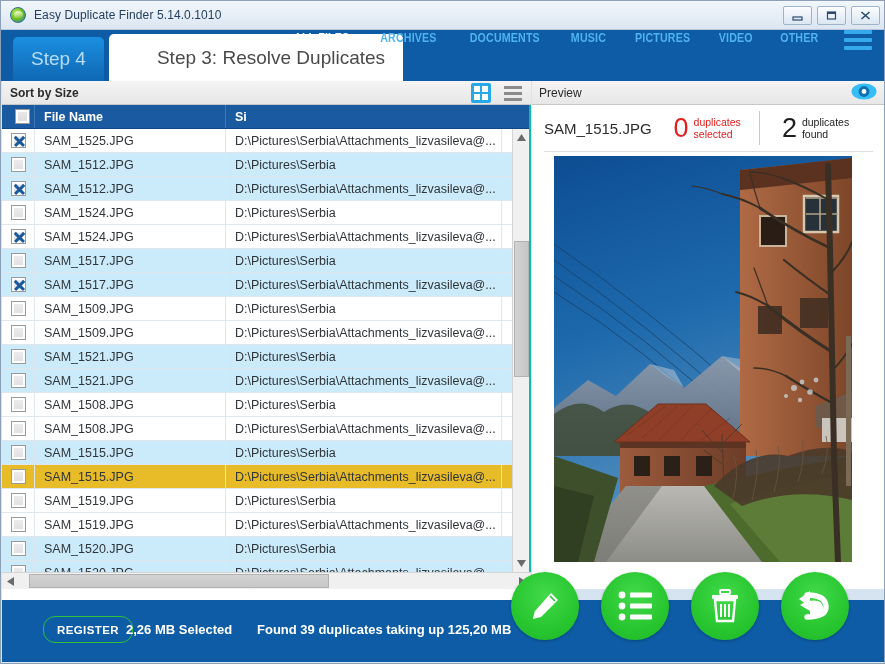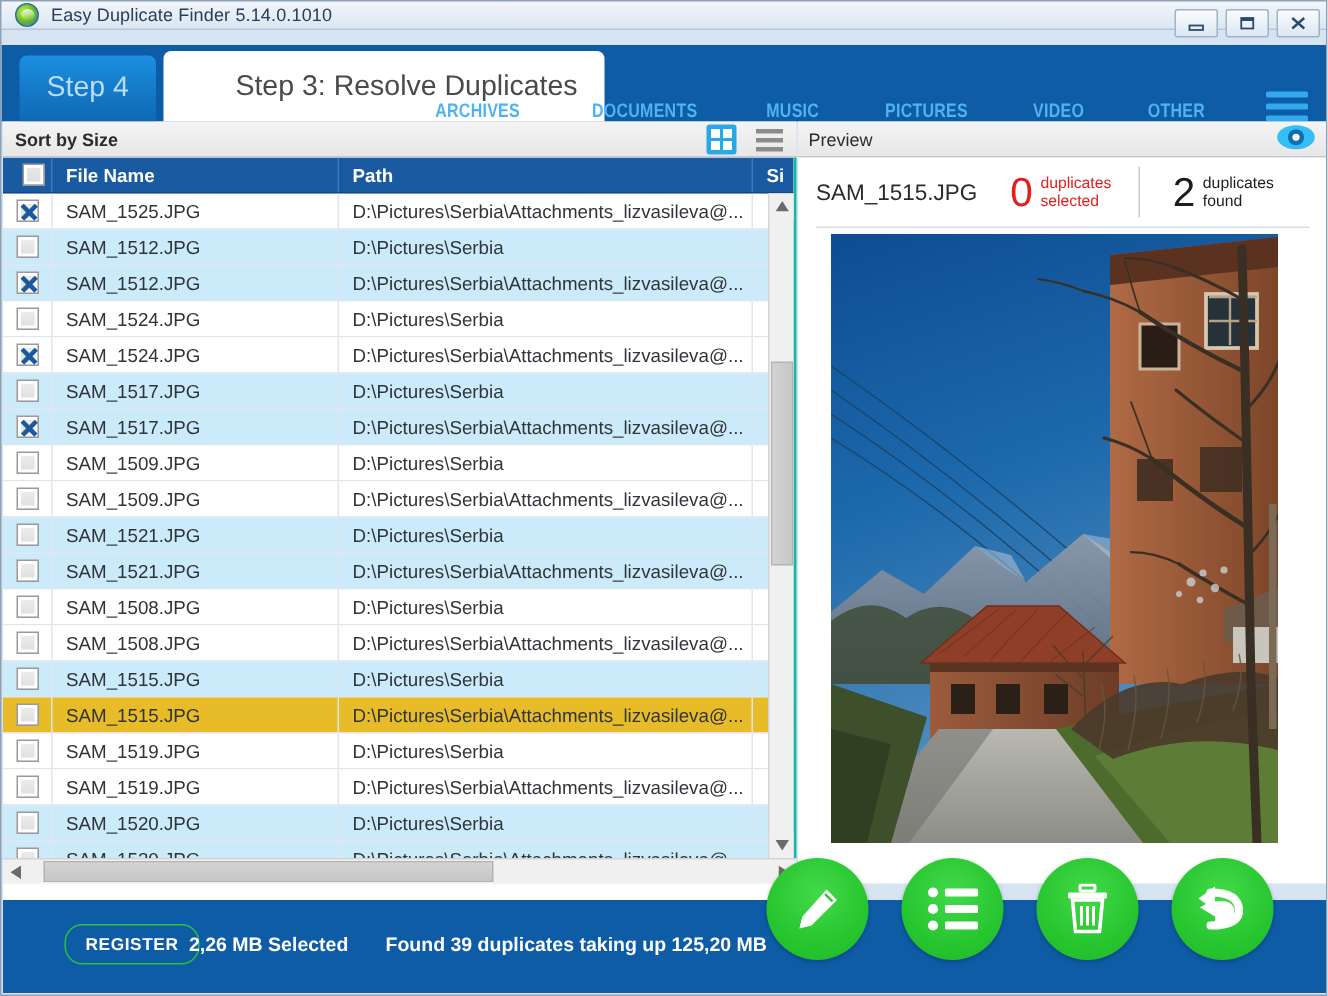--- a/index.html
+++ b/index.html
@@ -12,21 +12,21 @@
   #app {
     position:relative;
     width:885px; height:664px;
     background:#d6e3f0;
     border:1px solid #8ca0b8;
     overflow:hidden;
   }
 
   
   .titlebar {
-    position:absolute; left:0; top:0; width:885px; height:19px;
+    position:absolute; left:0; top:0; width:885px; height:29px;
     background:linear-gradient(to bottom,#f2f6fb 0%,#e8eff7 45%,#dbe6f2 100%);
     border-bottom:1px solid #b8c8da;
     display:flex; align-items:center;
   }
   .tb-icon {
     width:16px; height:16px; margin-left:9px; border-radius:50%;
     background:radial-gradient(circle at 35% 32%, #b9e85a 0%, #6fbf1d 48%, #2f7ea8 100%);
     border:1px solid #2d6f95;
     position:relative; flex:none;
   }
@@ -59,21 +59,21 @@
     font-size:19px; border-radius:5px 5px 0 0; white-space:nowrap;
   }
   .step.inactive {
     background:linear-gradient(to bottom,#1b8fe0 0%,#1479c7 55%,#0f68b4 100%);
     color:#b9dcf6; margin-right:5px;
   }
   .step.active { background:#ffffff; color:#4a4a4a; height:47px;padding-left:48px; }
 
   .navmenu {
     position:absolute; right:14px; top:0; height:51px;
-    display:flex; align-items:flex-end; gap:34px;
+    display:flex; align-items:flex-start; gap:19px;
   }
   .navitem {
     font-family:"Liberation Sans Narrow","Liberation Sans",sans-serif;
     font-size:13px; font-weight:bold; color:#4fb3ef;
     letter-spacing:.2px; white-space:nowrap;
     transform:scaleX(.82); transform-origin:center;
   }
   .navitem.active { color:#ffffff; }
   .hamburger { display:flex; flex-direction:column; gap:4px; margin-left:3px; }
   .hamburger i { display:block; width:28px; height:4px; background:#35a9ee; border-radius:1px; }
@@ -324,21 +324,20 @@
       </svg>
     </div>
   </div>
 
   <div class="listpane">
     <div class="lhead">
       <div class="hcell hc-check">
           <span class="hcb"></span>
         </div>
       <div class="hcell hc-name">File Name</div>
-      <div class="hcell hc-path">Path</div>
       <div class="hcell hc-size">Si</div>
     </div>
 
     <div class="rows" id="rows-container">
         <div class="row">
           <div class="cell c-check">
             <span class="cb checked"></span>
           </div>
           <div class="cell c-name">SAM_1525.JPG</div>
           <div class="cell c-path">D:\Pictures\Serbia\Attachments_lizvasileva@...</div>

